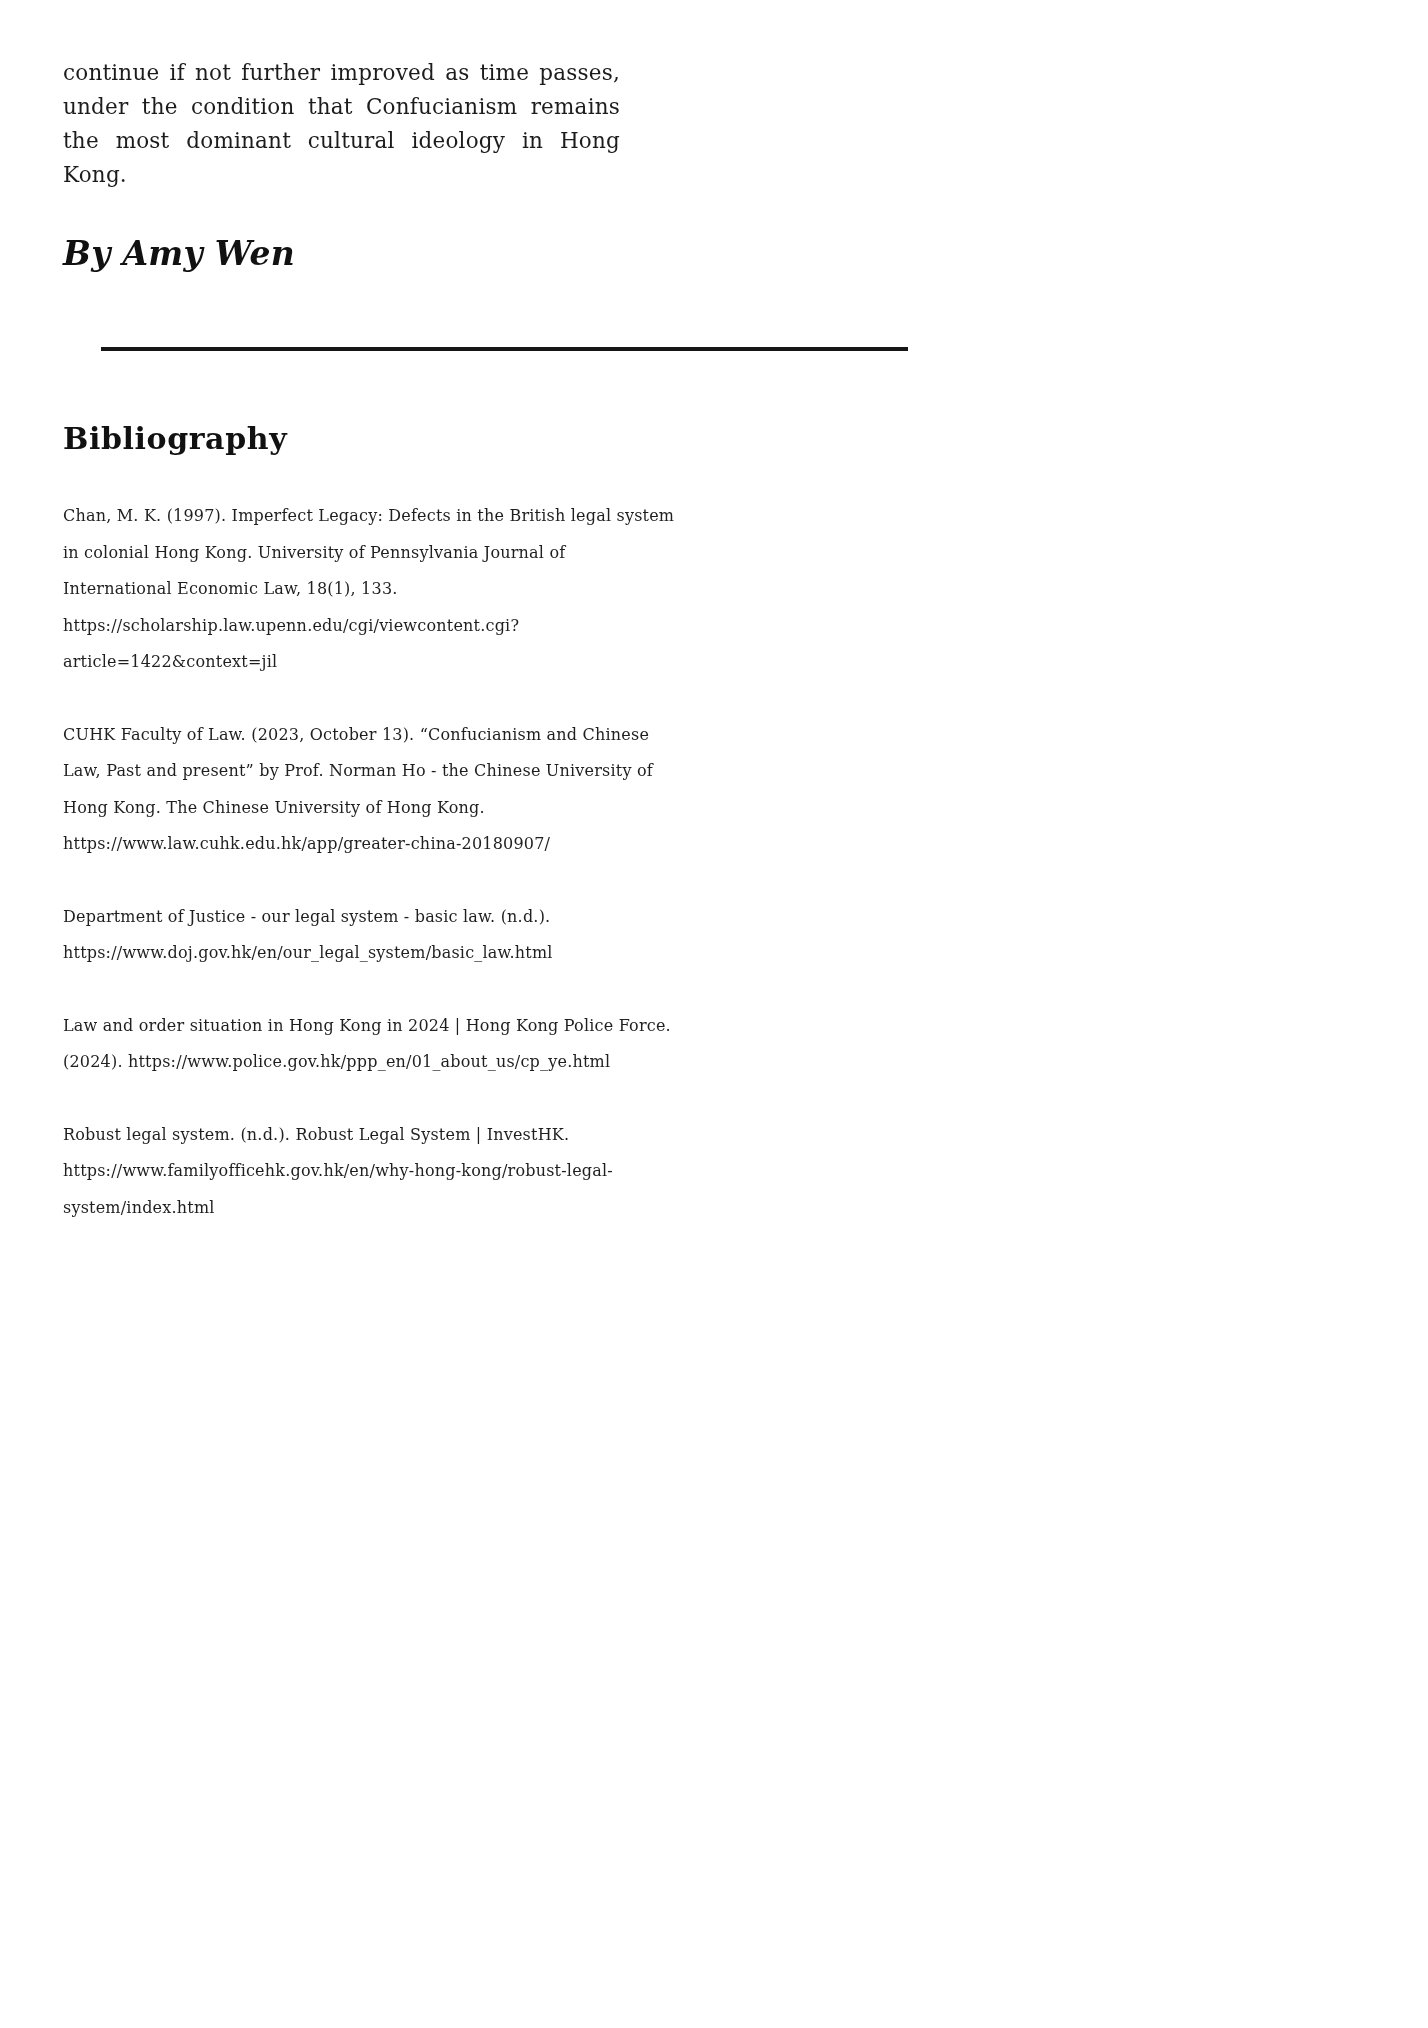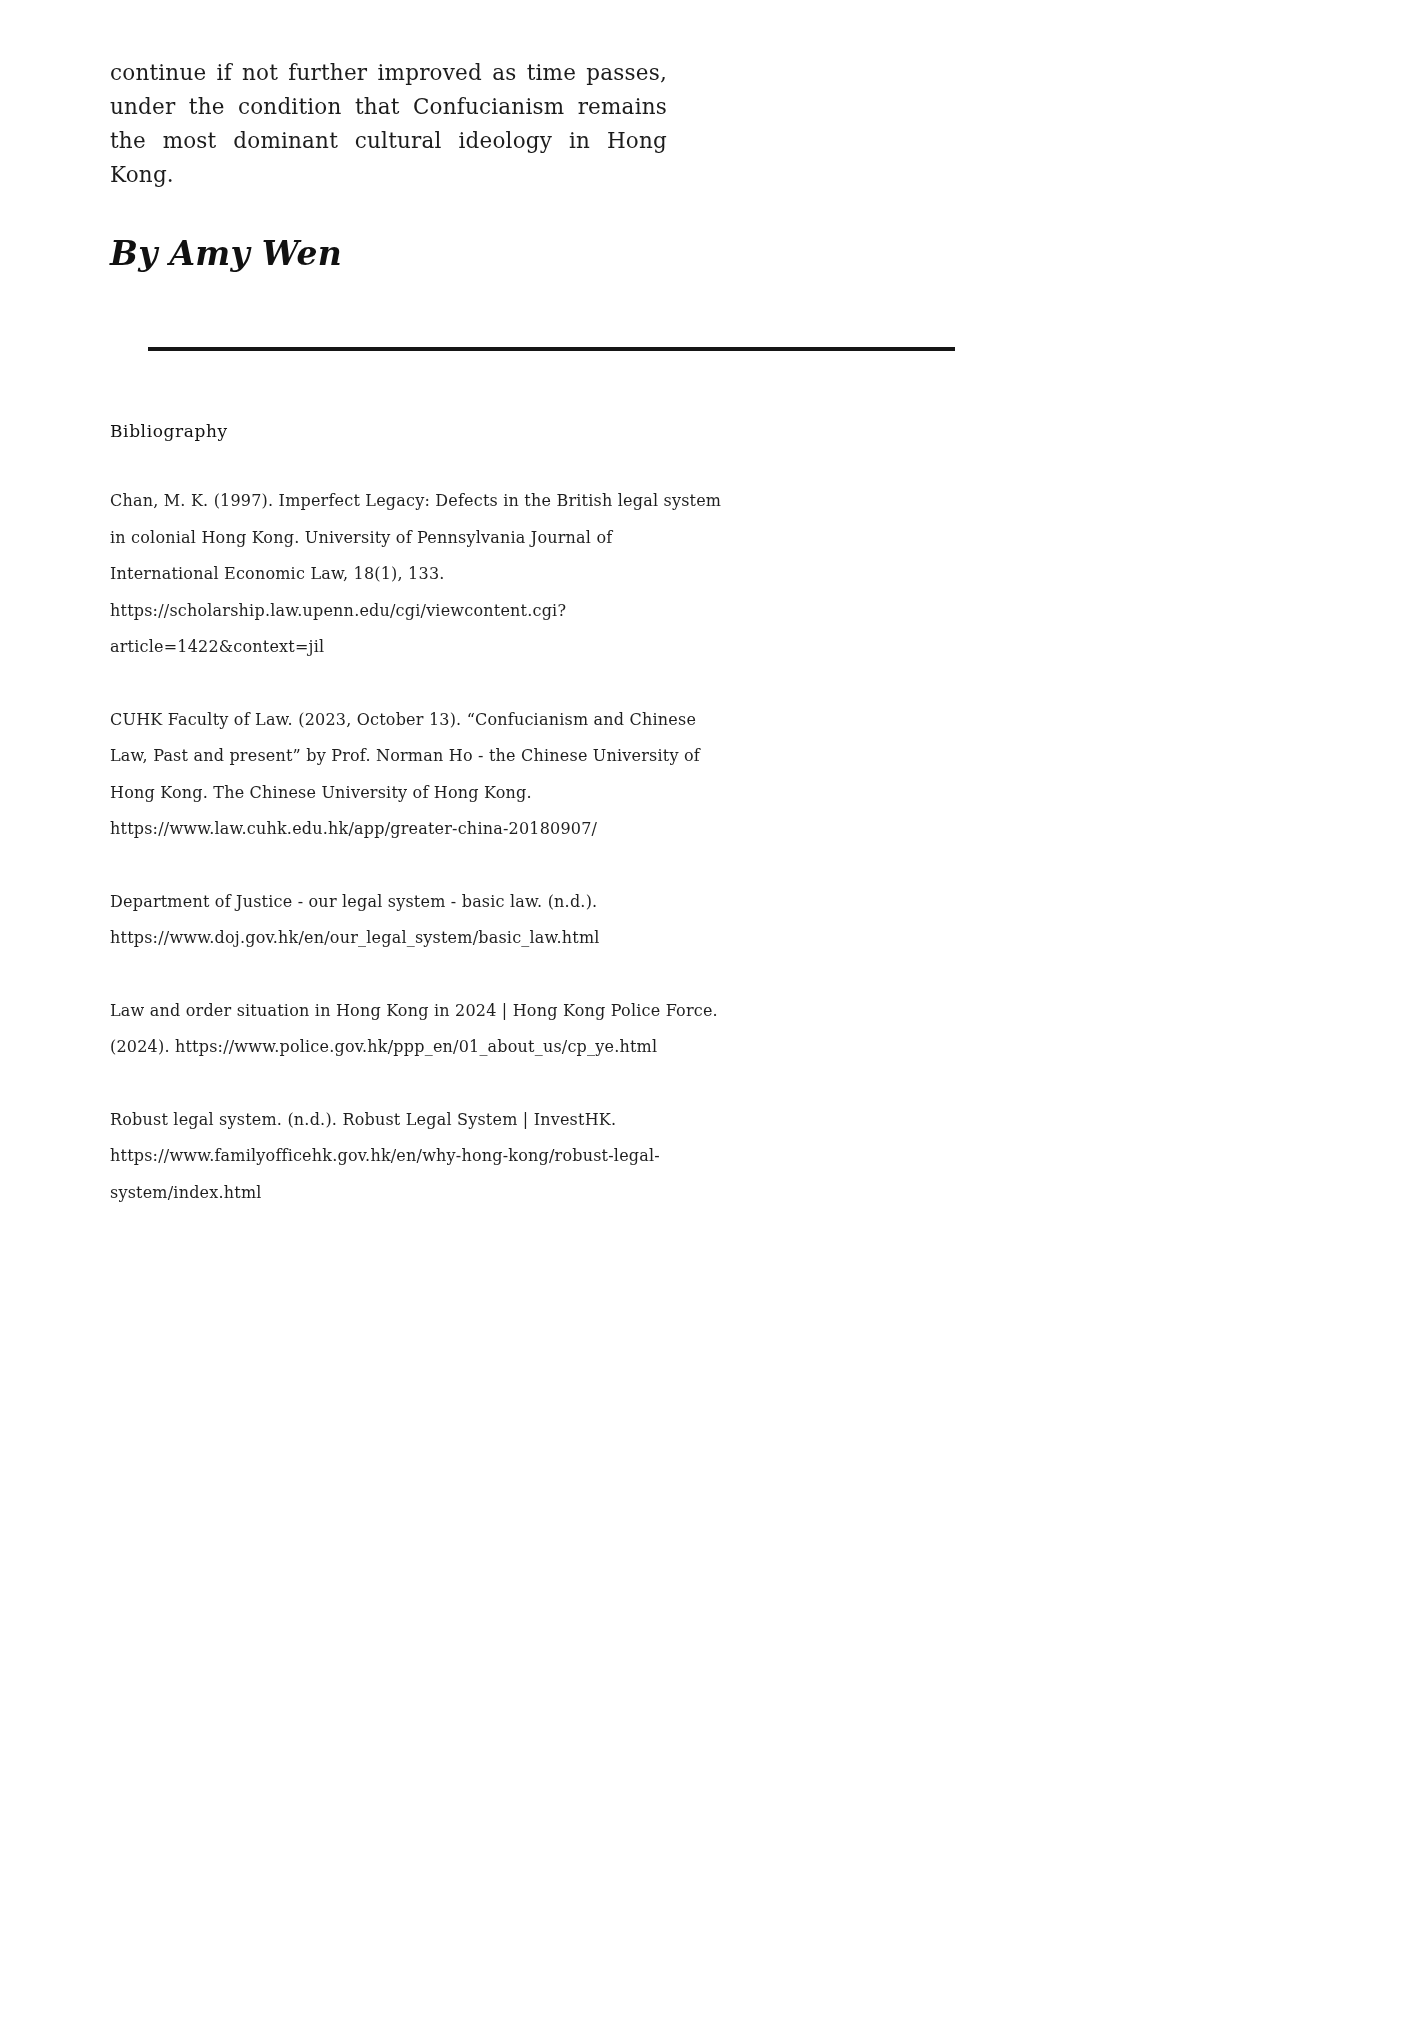--- a/index.html
+++ b/index.html
@@ -11,21 +11,21 @@
     width: 1428px;
     min-height: 2028px;
     font-family: "DejaVu Serif", "Liberation Serif", serif;
     color: #1c1c1c;
     -webkit-font-smoothing: antialiased;
   }
   .page {
     box-sizing: border-box;
     width: 1428px;
     min-height: 2028px;
-    padding: 56px 0 60px 110px;
+    padding: 56px 0 60px 63px;
     background: #ffffff;
   }
   
   .intro {
     width: 557px;
     font-size: 21.5px;
     line-height: 34px;
     letter-spacing: 0.2px;
     color: #1c1c1c;
   }
@@ -49,22 +49,22 @@
   .divider {
     margin-top: 74px;
     margin-left: 38px;
     width: 807px;
     height: 4px;
     background: #161616;
     border: none;
   }
   .bib-heading {
     margin: 70px 0 0 0;
-    font-size: 17px;
-    font-weight: 400;
+    font-size: 30px;
+    font-weight: 700;
     letter-spacing: 0.6px;
     color: #111111;
   }
   .entries {
     margin-top: 42px;
   }
   .entry {
     margin: 0 0 36px 0;
     max-width: 900px;
     font-size: 16px;

